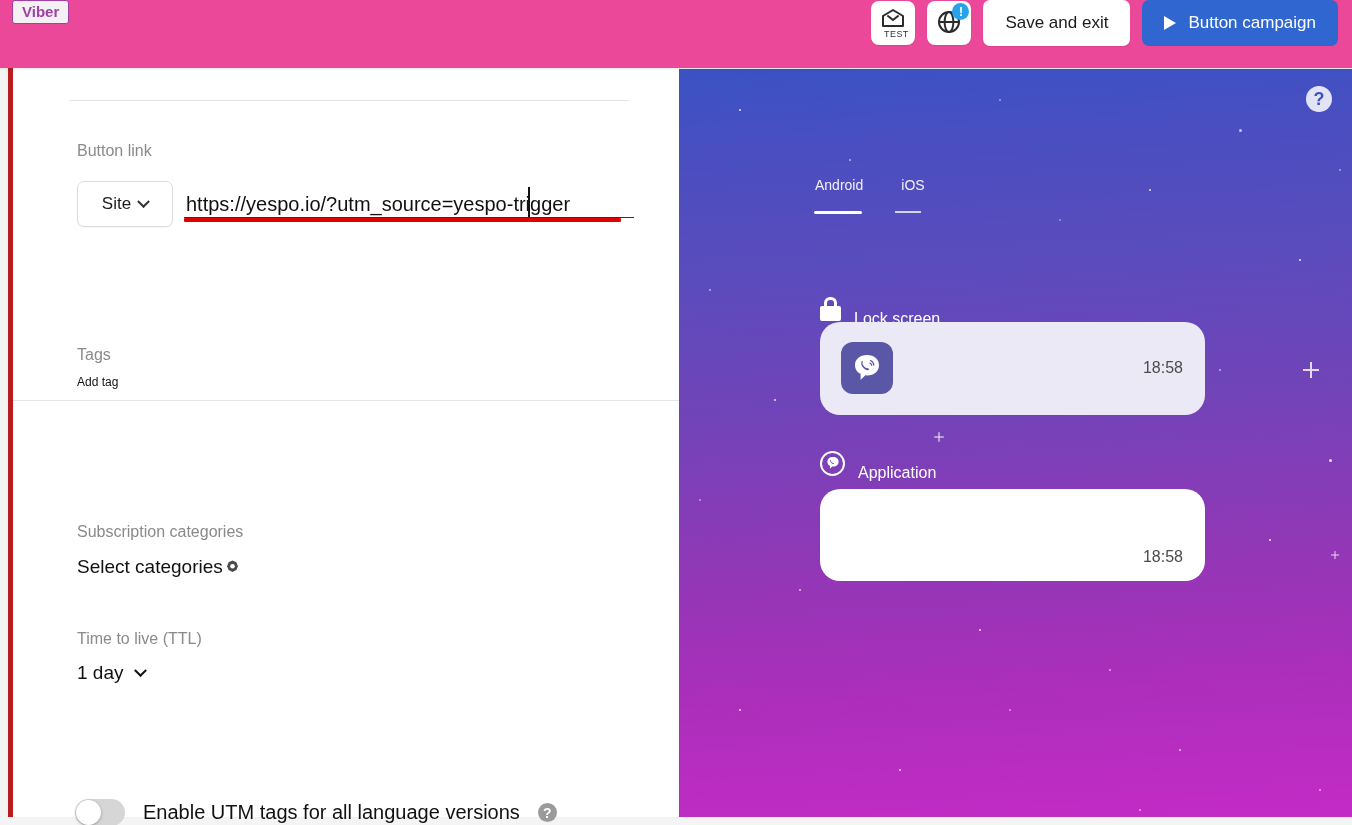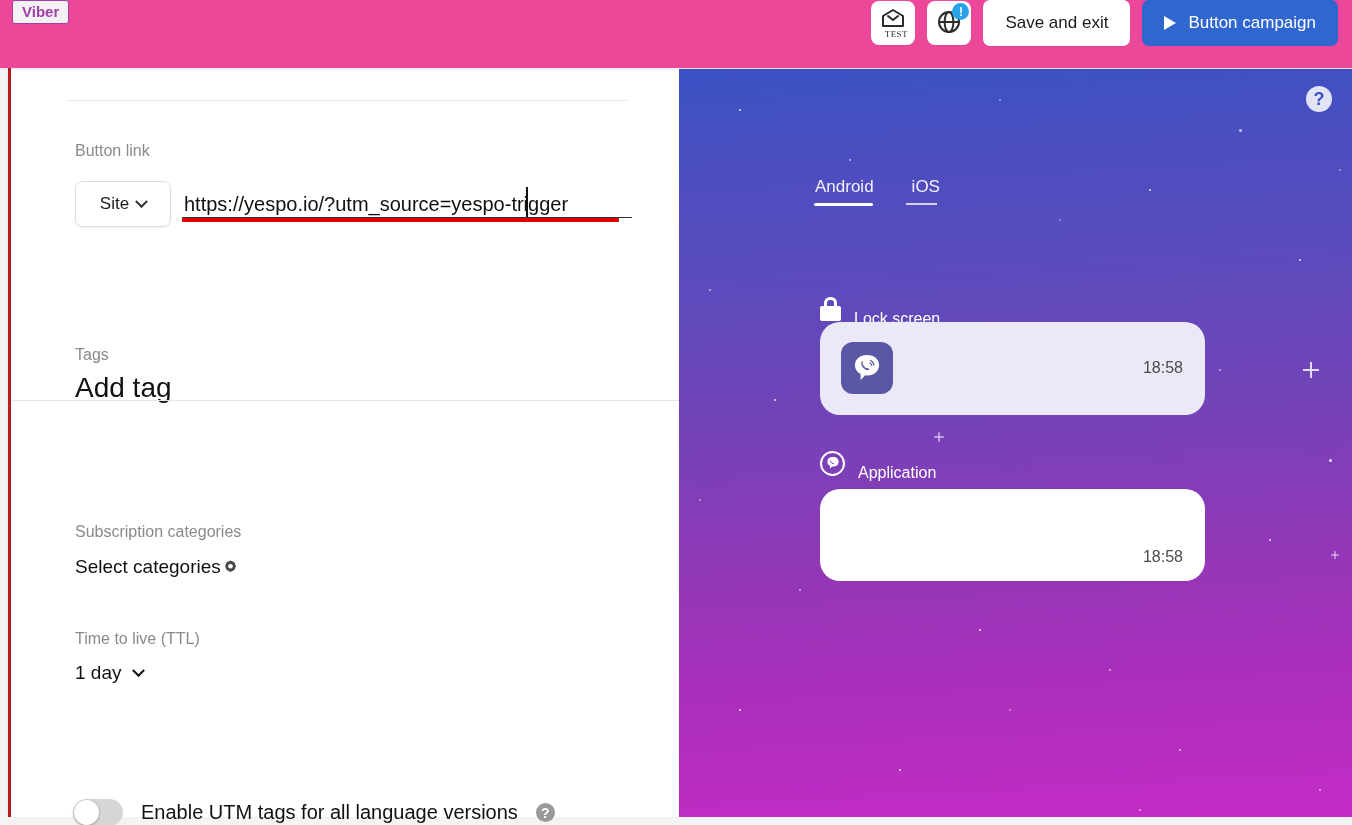--- a/index.html
+++ b/index.html
@@ -36,21 +36,21 @@
   .icon-btn {
     width: 44px; height: 44px; border-radius: 8px;
     background: #fff; border: none;
     display: flex; align-items: center; justify-content: center;
     position: relative; cursor: pointer;
     box-shadow: 0 1px 2px rgba(0,0,0,.07);
   }
   .icon-btn .test-label {
     position: absolute; bottom: 6px; left: 0; width: 100%;
     text-align: center; font-size: 9px; letter-spacing: .4px;
-    color: #333; font-family: Liberation Serif, serif; padding-left: 6px;
+    color: #333; font-family: Liberation Sans, sans-serif; padding-left: 6px;
   }
   .badge-dot {
     position: absolute; top: 2px; right: 2px;
     width: 17px; height: 17px; border-radius: 50%;
     background: #29a3e8; color: #fff;
     font-size: 12px; font-weight: bold;
     display: flex; align-items: center; justify-content: center;
     line-height: 1;
   }
   .btn-secondary {
@@ -75,21 +75,21 @@
   }
 
   
   .left-pane {
     position: absolute; top: 68px; left: 0; width: 679px; height: 757px;
     background: #f4f4f4; overflow: hidden;
   }
   .form-card {
     position: absolute; top: 0; left: 8px; width: 671px; min-height: 749px;
     background: #fff;
-    border-left: 3px solid #b91c1c;
+    border-left: 5px solid #b91c1c;
     box-shadow: -1px 0 2px rgba(0,0,0,.04);
   }
   .top-rule {
     position: absolute; top: 32px; left: 56px; width: 560px;
     height: 1px; background: #e3e3e3;
   }
 
   .field-label {
     font-size: 16px; color: #8a8a8a; font-weight: normal;
   }
@@ -126,21 +126,21 @@
     position: absolute; left: 0; bottom: 5px; width: 437px;
     height: 4px; background: #e10000; border-radius: 1px;
   }
   .caret {
     position: absolute; left: 344px; top: 6px; width: 1.5px; height: 30px;
     background: #111;
   }
 
   .tags-block { position: absolute; top: 278px; left: 64px; }
   .tags-block .field-label { display:block; margin-bottom: 8px; }
-  .add-tag { font-size: 28px; color: #111; cursor: pointer; }
+  .add-tag { font-size: 12px; color: #111; cursor: pointer; }
 
   .section-divider {
     position: absolute; top: 332px; left: 0; width: 671px;
     height: 1px; background: #e6e6e6;
   }
 
   .section-title {
     position: absolute; top: 379px; left: 64px;
     font-size: 23px; font-weight: bold; color: #111;
   }
@@ -209,22 +209,22 @@
     font-size: 18px; font-weight: bold;
     display: flex; align-items: center; justify-content: center;
     cursor: pointer; line-height: 1;
   }
 
   .os-tabs {
     position: absolute; top: 108px; left: 136px;
     display: flex; gap: 38px; align-items: flex-end;
   }
   .os-tab {
-    font-size: 17px; color: #f2f0fb; cursor: pointer;
-    padding-bottom: 9px; position: relative;
+    font-size: 14px; color: #f2f0fb; cursor: pointer;
+    padding-bottom: 21px; position: relative;
   }
   .os-tab.active:after {
     content:""; position:absolute; left:-1px; bottom:0;
     width: 100%; height: 3px; background: #fff; border-radius: 2px;
   }
   .os-tab.inactive:after {
     content:""; position:absolute; left:-6px; bottom:1px;
     width: 112%; height: 2px; background: rgba(255,255,255,.75);
   }
 

